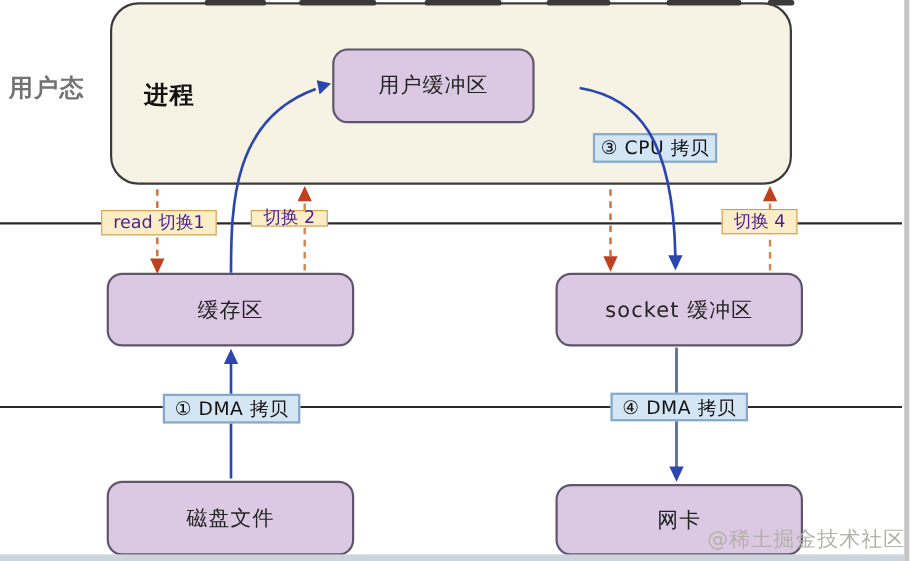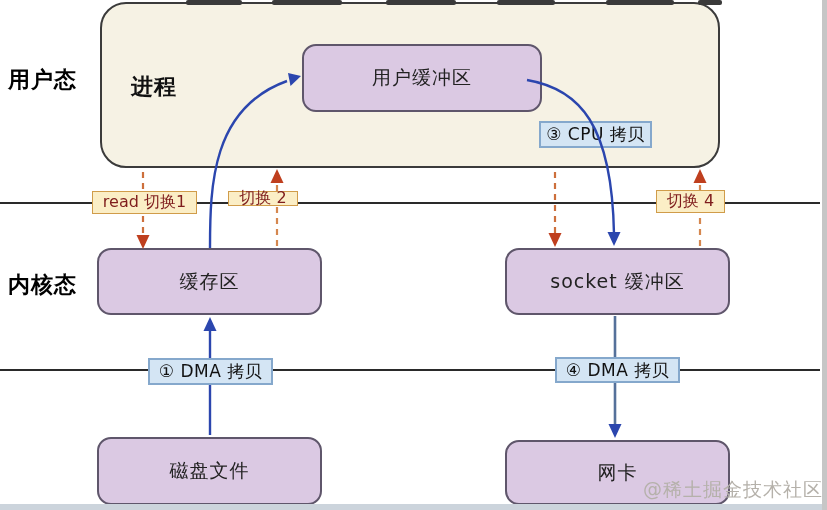--- a/index.html
+++ b/index.html
@@ -4,59 +4,59 @@
 <style>
   html,body{margin:0;padding:0;background:#ffffff;}
   #stage{
     position:relative;width:827px;height:510px;overflow:hidden;
     background:#ffffff;
     font-family:"DejaVu Sans","Liberation Sans",sans-serif;
     color:#1c1c1c;
   }
   
   .zone-label{
-    position:absolute;left:8px;font-size:22px;font-weight:bold;color:#000000;
+    position:absolute;left:8px;font-size:22px;font-weight:bold;color:#737373;
     letter-spacing:1px;
   }
   
   .process-box{
     position:absolute;left:100px;top:2px;width:620px;height:166px;
     background:#f6f2e4;border:2.5px solid #3b3b3b;border-radius:26px;
     box-sizing:border-box;
   }
   .process-label{
     position:absolute;left:131px;top:72px;font-size:22px;font-weight:bold;color:#111;
     letter-spacing:1px;
   }
   
   .node{
     position:absolute;background:#dbc9e3;border:2px solid #5f566b;border-radius:14px;
     box-sizing:border-box;display:flex;align-items:center;justify-content:center;
     font-size:19px;color:#222;letter-spacing:1px;
   }
-  #user-buffer{left:302px;top:44px;width:240px;height:68px;text-align:center;}
+  #user-buffer{left:302px;top:44px;width:184px;height:68px;text-align:center;}
   #kernel-buffer{left:97px;top:248px;width:225px;height:67px;}
   #socket-buffer{left:505px;top:248px;width:225px;height:67px;}
   #disk-file{left:97px;top:437px;width:225px;height:68px;}
   #nic{left:505px;top:440px;width:225px;height:65px;}
   
   .copy-label{
     position:absolute;background:#d4e5f4;border:2px solid #85a8cc;
     box-sizing:border-box;display:flex;align-items:center;justify-content:center;
     font-size:17px;color:#111;z-index:5;letter-spacing:0.5px;
   }
   #cpu2-label{left:176px;top:122px;width:114px;height:27px;}
   #cpu3-label{left:539px;top:121px;width:113px;height:27px;}
   #dma1-label{left:148px;top:358px;width:125px;height:27px;}
   #dma4-label{left:555px;top:357px;width:125px;height:26px;}
   
   .switch-label{
     position:absolute;background:#fbeec6;border:1.8px solid #d09c4a;
     box-sizing:border-box;display:flex;align-items:center;justify-content:center;
-    font-size:16px;color:#7f1d1d;z-index:5;
+    font-size:16px;color:#4c1d95;z-index:5;
   }
   #read1-label{left:92px;top:191px;width:105px;height:23px;}
   #switch2-label{left:228px;top:191px;width:70px;height:15px;}
   #write3-label{left:499px;top:190px;width:112px;height:23px;}
   #switch4-label{left:656px;top:190px;width:69px;height:23px;}
   
   svg.layer{position:absolute;left:0;top:0;z-index:4;}
   svg.layer.over{z-index:6;}
   
   .cut-mark{position:absolute;top:0;height:5px;background:#3a3a3a;border-radius:2px;z-index:3;}
@@ -77,21 +77,20 @@
   <div>
     <span class="cut-mark" style="left:186px;width:56px;"></span>
     <span class="cut-mark" style="left:272px;width:70px;"></span>
     <span class="cut-mark" style="left:386px;width:70px;"></span>
     <span class="cut-mark" style="left:497px;width:58px;"></span>
     <span class="cut-mark" style="left:606px;width:68px;"></span>
     <span class="cut-mark" style="left:698px;width:24px;"></span>
   </div>
 
   <div class="zone-label" style="top:65px;">用户态</div>
-  <div class="zone-label" style="top:270px;">内核态</div>
 
   <div class="process-box"></div>
   <div class="process-label">进程</div>
 
   <div class="node" id="user-buffer">
     <span>用户缓冲区</span>
   </div>
   <div class="node" id="kernel-buffer">
     <span>缓存区</span>
   </div>

